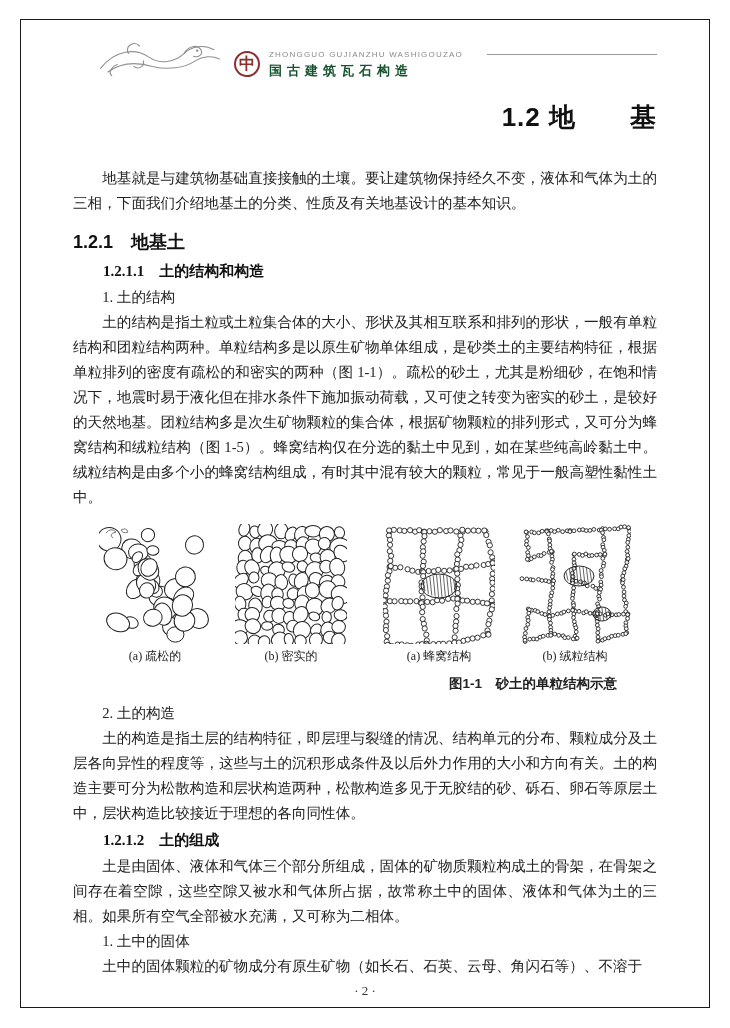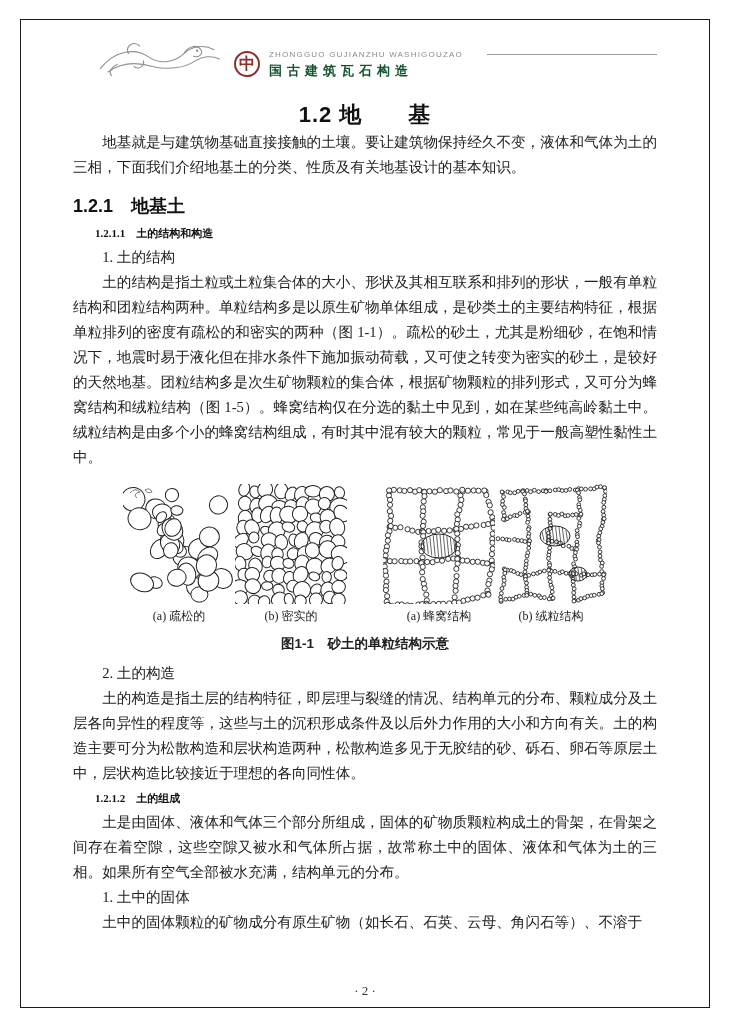--- a/index.html
+++ b/index.html
@@ -29,37 +29,37 @@
     font-size:8px; letter-spacing:1.2px; color:#8a8a8a; white-space:nowrap;
     font-family:"Liberation Sans","DejaVu Sans",sans-serif;
   }
   .hdr-line { flex:1; border-top:1px solid #9a9a9a; height:0; }
   .series {
     font-size:13px; color:#14532d; letter-spacing:5px; font-weight:bold; margin-top:3px;
     font-family:"Liberation Sans","DejaVu Sans",sans-serif;
   }
   
   h1.title {
-    text-align:center; font-size:22px; letter-spacing:1px; margin:20px 0 0; color:#111;
+    text-align:right; font-size:26px; letter-spacing:1px; margin:20px 0 31px; color:#111;
     font-family:"Liberation Sans","DejaVu Sans",sans-serif;
   }
   p.body { font-size:14.6px; line-height:25px; text-align:justify; text-indent:2em; }
   h2.s1 {
     font-size:18px; margin:14px 0 8px; color:#111;
     font-family:"Liberation Sans","DejaVu Sans",sans-serif;
   }
-  h3.s2 { font-size:11px; margin:5px 0 4px; text-indent:2em; color:#111; font-weight:bold; }
+  h3.s2 { font-size:15px; margin:5px 0 4px; text-indent:2em; color:#111; font-weight:bold; }
   p.listhead { font-size:14.6px; line-height:25px; text-indent:2em; }
   
   .figrow { display:flex; justify-content:center; gap:36px; margin-top:14px; }
-  .figgroup { display:flex; }
+  .figgroup { display:flex; gap:24px; }
   figure { width:112px; }
   .figimg { width:112px; height:120px; display:block; background:#fff; }
   figcaption { text-align:center; font-size:12px; margin-top:4px; color:#222; }
-  .figcaps { display:flex; justify-content:center; gap:36px; margin:10px 0 8px; }
+  .figcaps { display:flex; justify-content:flex-end; gap:36px; margin:10px 0 8px; }
   .figcaps > div {
     width:248px; text-align:center; font-size:13.5px; font-weight:bold;
     font-family:"Liberation Sans","DejaVu Sans",sans-serif;
   }
   .pageno { position:absolute; left:0; right:0; bottom:8px; text-align:center; font-size:13px; color:#333; }
 </style>
 </head>
 <body>
 
 <div class="page">
@@ -729,20 +729,20 @@
     </div>
 
     <div class="figcaps">
       <div>图1-1　砂土的单粒结构示意</div>
     </div>
 
     <p class="listhead">2. 土的构造</p>
     <p class="body">土的构造是指土层的结构特征，即层理与裂缝的情况、结构单元的分布、颗粒成分及土层各向异性的程度等，这些与土的沉积形成条件及以后外力作用的大小和方向有关。土的构造主要可分为松散构造和层状构造两种，松散构造多见于无胶结的砂、砾石、卵石等原层土中，层状构造比较接近于理想的各向同性体。</p>
 
     <h3 class="s2">1.2.1.2　土的组成</h3>
-    <p class="body">土是由固体、液体和气体三个部分所组成，固体的矿物质颗粒构成土的骨架，在骨架之间存在着空隙，这些空隙又被水和气体所占据，故常称土中的固体、液体和气体为土的三相。如果所有空气全部被水充满，结构单元的分布。</p>
+    <p class="body">土是由固体、液体和气体三个部分所组成，固体的矿物质颗粒构成土的骨架，在骨架之间存在着空隙，这些空隙又被水和气体所占据，故常称土中的固体、液体和气体为土的三相。如果所有空气全部被水充满，又可称为二相体。</p>
 
     <p class="listhead">1. 土中的固体</p>
     <p class="body">土中的固体颗粒的矿物成分有原生矿物（如长石、石英、云母、角闪石等）、不溶于</p>
 
     <div class="pageno">· 2 ·</div>
   </div>
 </div>
 
 </body></html>

